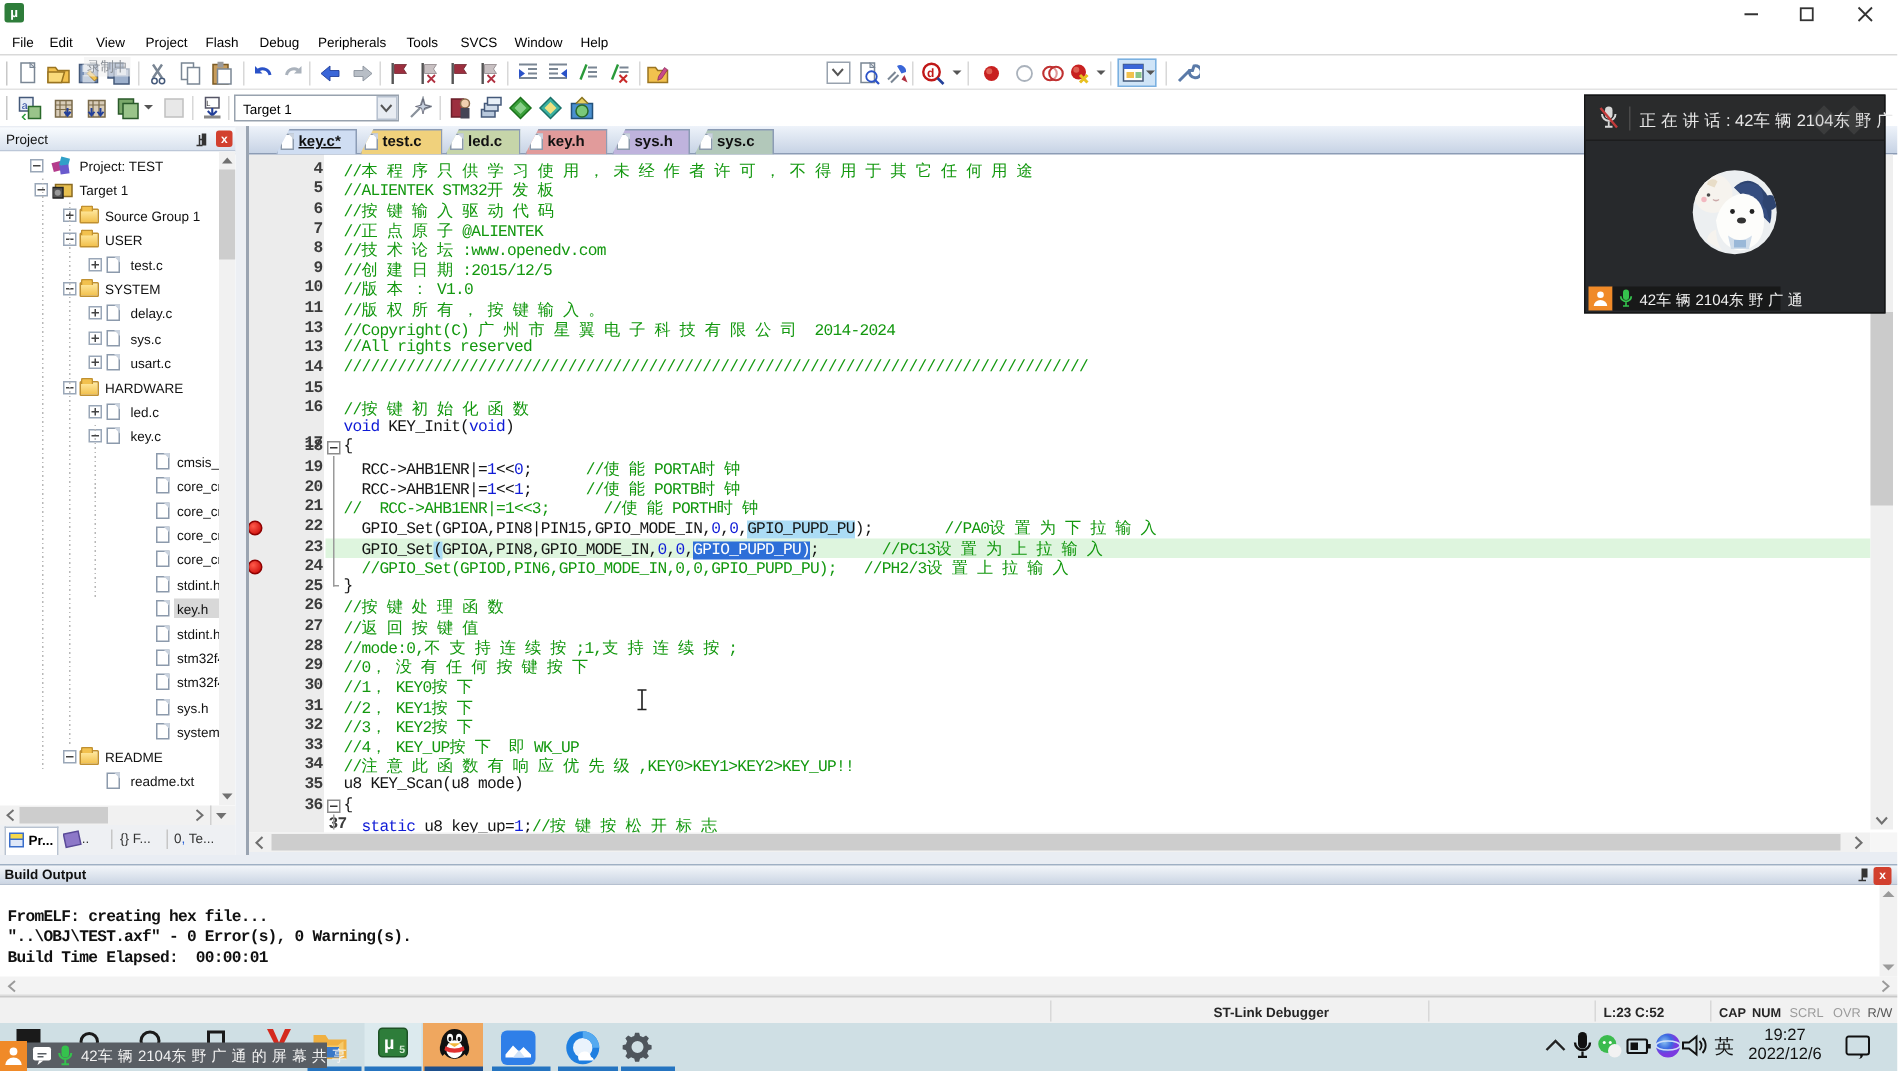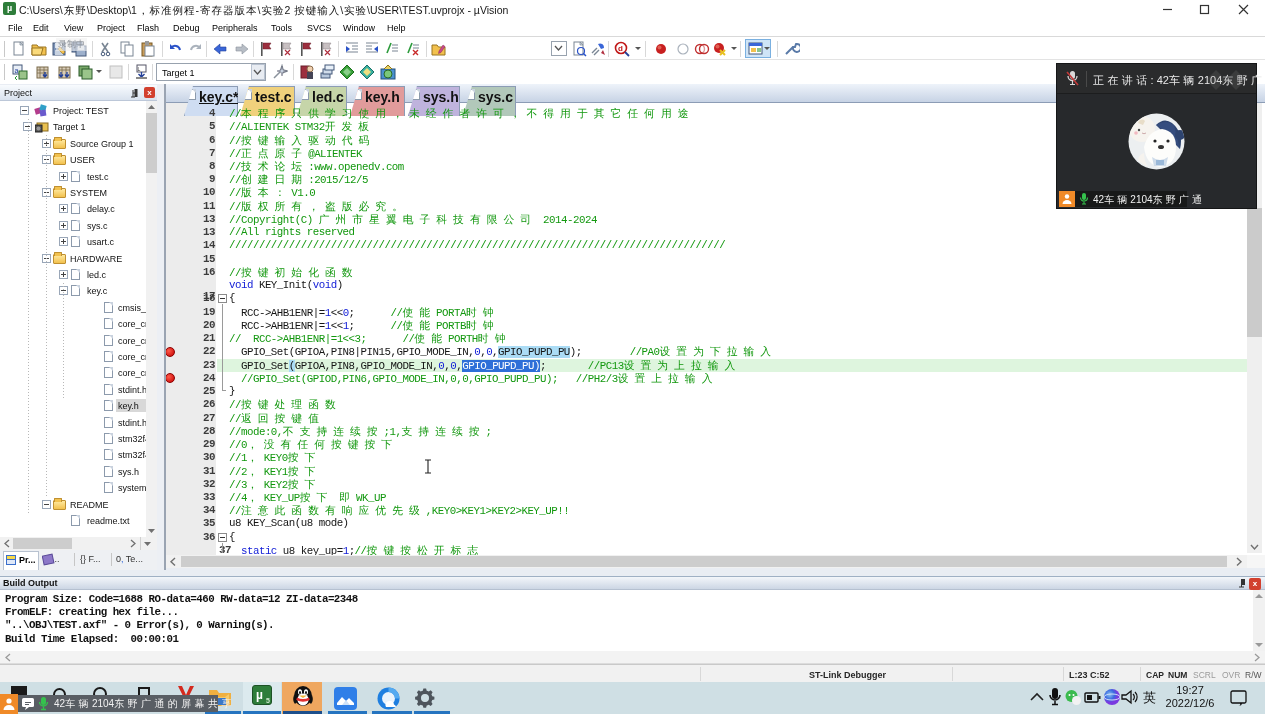--- a/index.html
+++ b/index.html
@@ -26,21 +26,21 @@
 .ebox b{position:absolute;top:1px;bottom:1px;left:3px;width:1px;background:#444}
 .fold{position:absolute;width:13px;height:10px;top:3px;background:linear-gradient(#ffe9a0,#f2c14e);border:1px solid #c09030;border-radius:1px}
 .fold:before{content:"";position:absolute;left:0;top:-3px;width:6px;height:3px;background:#f2c14e;border:1px solid #c09030;border-bottom:none;border-radius:1px 1px 0 0}
 .doc{position:absolute;width:9px;height:11px;top:2px;background:#fff;border:1px solid #8c9aac}
 .doc:before{content:"";position:absolute;right:-1px;top:-1px;border-style:solid;border-width:0 4px 4px 0;border-color:transparent #c9d2de transparent transparent}
 .tlbl{position:absolute;top:3px}
 #ppsb{left:0;top:537px;width:157px;height:13px;background:#f1f1f1}
 #pptabs{left:0;top:550px;width:157px;height:20px;background:#eef0f3}
 
 #tabstrip{left:157px;top:84px;width:1108px;height:19px;background:linear-gradient(#eef3fa,#c7d3e5);border-bottom:1px solid #8c9cb5}
-.etab{position:absolute;top:86px;height:30px;font-size:14px;font-weight:700;color:#111;border:1px solid #8c9cb5;border-bottom:none;clip-path:polygon(9px 0,100% 0,100% 100%,0 100%);padding:2px 4px 0 14px}
+.etab{position:absolute;top:86px;height:17px;font-size:10px;font-weight:700;color:#111;border:1px solid #8c9cb5;border-bottom:none;clip-path:polygon(9px 0,100% 0,100% 100%,0 100%);padding:2px 4px 0 14px}
 .etab .doc{left:2px;top:2px}
 #edgutter{left:166px;top:103px;width:50px;height:452px;background:#ececec}
 #edwhite{left:216px;top:103px;width:1031px;height:452px;background:#fff}
 #edvsb{left:1247px;top:103px;width:15px;height:450px;background:#efefef}
 #edhsb{left:166px;top:555px;width:1081px;height:13px;background:#f1f1f1}
 #edcorner{left:1247px;top:555px;width:18px;height:13px;background:#f6f6f6}
 .lnum{position:absolute;width:49px;text-align:right;font-family:"Liberation Mono",monospace;font-size:10.8px;letter-spacing:-0.5px;font-weight:700;color:#3c3c3c}
 .cline{position:absolute;left:229px;font-family:"Liberation Mono",monospace;font-size:10.8px;letter-spacing:-0.5px;font-weight:400;white-space:pre;color:#151515}
 .cline .cj{letter-spacing:6px}
 .cmt{color:#13980f}
@@ -65,21 +65,20 @@
 #mwin{left:1056px;top:63px;width:201px;height:146px;background:#27292c;border:1px solid #151617}
 #mhdr{position:absolute;left:0;top:0;width:199px;height:30px;background:#2a2b2c;border-bottom:1px solid #1c1d1e}
 #mhdr .t{position:absolute;left:36px;top:9px;font-size:11px;color:#e8e8e8;white-space:nowrap}
 #mhdr .t .cj{letter-spacing:3.4px}
 #mlabel{position:absolute;left:18px;top:127px;height:16px;background:rgba(20,20,20,.78)}
 #mlabel .t{position:absolute;left:18px;top:2px;font-size:10px;color:#f2f2f2;white-space:nowrap}
 #mlabel .t .cj{letter-spacing:3.1px}
 </style></head><body>
 <div id="title" class="abs">
     <div id="uvicon" class="abs">µ</div>
-    <div class="txt abs">C:\Users\<span class="cj">东野</span>\Desktop\1<span class="cj">，标准例程</span>-<span class="cj">寄存器版本</span>\<span class="cj">实验</span>2 <span class="cj">按键输入</span>\<span class="cj">实验</span>\USER\TEST.uvprojx - µVision</div>
     <svg class="abs" style="left:1160px;top:0" width="100" height="19">
       <line x1="3" y1="9.5" x2="12" y2="9.5" stroke="#333" stroke-width="1.2"></line>
       <rect x="40.5" y="5.5" width="8" height="8" fill="none" stroke="#333" stroke-width="1.2"></rect>
       <path d="M79 5 L88 14 M88 5 L79 14" stroke="#333" stroke-width="1.2"></path>
     </svg>
   </div>
 <div id="menubar" class="abs">
     <span style="left:8px">File</span>
     <span style="left:33px">Edit</span>
     <span style="left:64px">View</span>
@@ -136,21 +135,21 @@
 <div class="lnum" style="left:166px;top:517.4px">35</div>
 <div class="lnum" style="left:166px;top:530.7px">36</div>
 <div class="lnum" style="left:182px;top:543.9px">37</div>
 <div class="cline" style="top:107.0px"><span class="cmt">//<span class="cj">本程序只供学习使用，未经作者许可，不得用于其它任何用途</span></span></div>
 <div class="cline" style="top:120.2px"><span class="cmt">//ALIENTEK STM32<span class="cj">开发板</span></span></div>
 <div class="cline" style="top:133.5px"><span class="cmt">//<span class="cj">按键输入驱动代码</span></span></div>
 <div class="cline" style="top:146.7px"><span class="cmt">//<span class="cj">正点原子</span>@ALIENTEK</span></div>
 <div class="cline" style="top:160.0px"><span class="cmt">//<span class="cj">技术论坛</span>:www.openedv.com</span></div>
 <div class="cline" style="top:173.2px"><span class="cmt">//<span class="cj">创建日期</span>:2015/12/5</span></div>
 <div class="cline" style="top:186.4px"><span class="cmt">//<span class="cj">版本：</span>V1.0</span></div>
-<div class="cline" style="top:199.7px"><span class="cmt">//<span class="cj">版权所有，盗版必究。</span></span></div>
+<div class="cline" style="top:199.7px"><span class="cmt">//<span class="cj">版权所有，按键输入。</span></span></div>
 <div class="cline" style="top:212.9px"><span class="cmt">//Copyright(C) <span class="cj">广州市星翼电子科技有限公司</span> 2014-2024</span></div>
 <div class="cline" style="top:226.2px"><span class="cmt">//All rights reserved</span></div>
 <div class="cline" style="top:239.4px"><span class="cmt">///////////////////////////////////////////////////////////////////////////////////</span></div>
 <div class="cline" style="top:252.6px"></div>
 <div class="cline" style="top:265.9px"><span class="cmt">//<span class="cj">按键初始化函数</span></span></div>
 <div class="cline" style="top:279.1px"><span class="kw">void</span> KEY_Init(<span class="kw">void</span>)</div>
 <div class="cline" style="top:292.4px">{</div>
 <div class="cline" style="top:305.6px">  RCC-&gt;AHB1ENR|=<span class="num">1</span>&lt;&lt;<span class="num">0</span>;      <span class="cmt">//<span class="cj">使能</span>PORTA<span class="cj">时钟</span></span></div>
 <div class="cline" style="top:318.8px">  RCC-&gt;AHB1ENR|=<span class="num">1</span>&lt;&lt;<span class="num">1</span>;      <span class="cmt">//<span class="cj">使能</span>PORTB<span class="cj">时钟</span></span></div>
 <div class="cline" style="top:332.1px"><span class="cmt">//  RCC-&gt;AHB1ENR|=1&lt;&lt;3;      //<span class="cj">使能</span>PORTH<span class="cj">时钟</span></span></div>
@@ -544,21 +543,20 @@
   </div>
 <div id="bohdr" class="abs">
     <span style="position:absolute;left:3px;top:1px;font-size:9px;font-weight:700;color:#111">Build Output</span>
     <svg style="position:absolute;left:1236px;top:1px" width="12" height="12">
       <path d="M5.5 1 v8 M3 9 h5 M5.5 4 h3" stroke="#333" stroke-width="1" fill="none"></path>
       <rect x="6" y="1" width="3" height="6" fill="#333"></rect>
     </svg>
     <div style="position:absolute;left:1249px;top:1px;width:12px;height:12px;background:#d2402e;border-radius:2px;color:#fff;font-size:8px;font-weight:700;text-align:center;line-height:12px">x</div>
   </div>
 <div id="botxt" class="abs">
-    <div class="boline" style="top:3.0px">Program Size: Code=1688 RO-data=460 RW-data=12 ZI-data=2348</div>
     <div class="boline" style="top:16.2px">FromELF: creating hex file...</div>
     <div class="boline" style="top:29.4px">"..\OBJ\TEST.axf" - 0 Error(s), 0 Warning(s).</div>
     <div class="boline" style="top:42.6px">Build Time Elapsed:  00:00:01</div>
   </div>
 <div id="bosb" class="abs">
     <svg style="position:absolute;left:3px;top:2px" width="10" height="10">
       <path d="M7 1 l-4 3.5 4 3.5" fill="none" stroke="#9a9a9a" stroke-width="1.3"></path>
     </svg>
     <svg style="position:absolute;right:3px;top:2px" width="10" height="10">
       <path d="M3 1 l4 3.5 -4 3.5" fill="none" stroke="#9a9a9a" stroke-width="1.3"></path>

